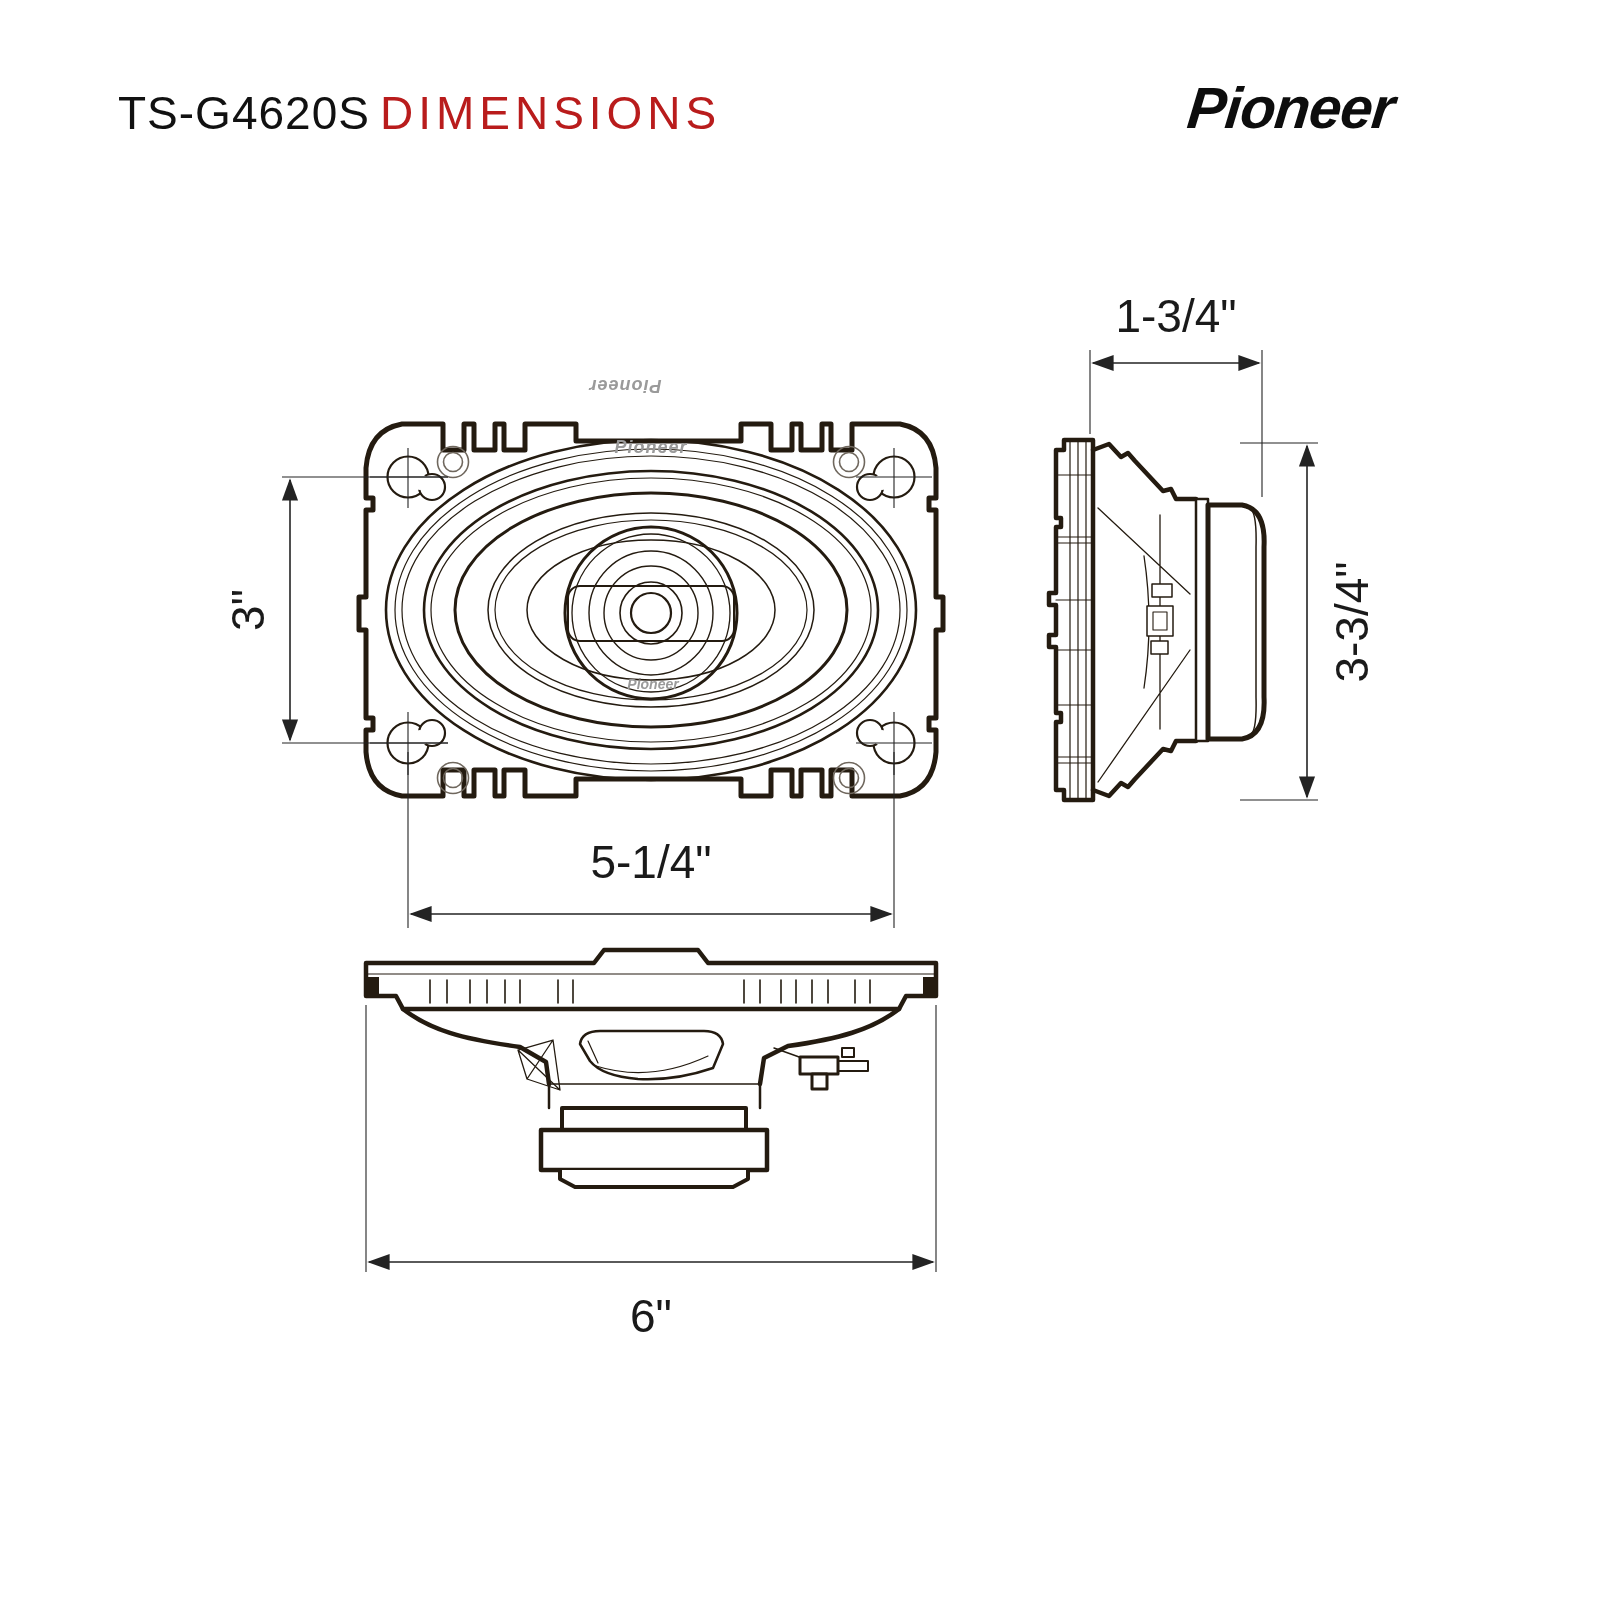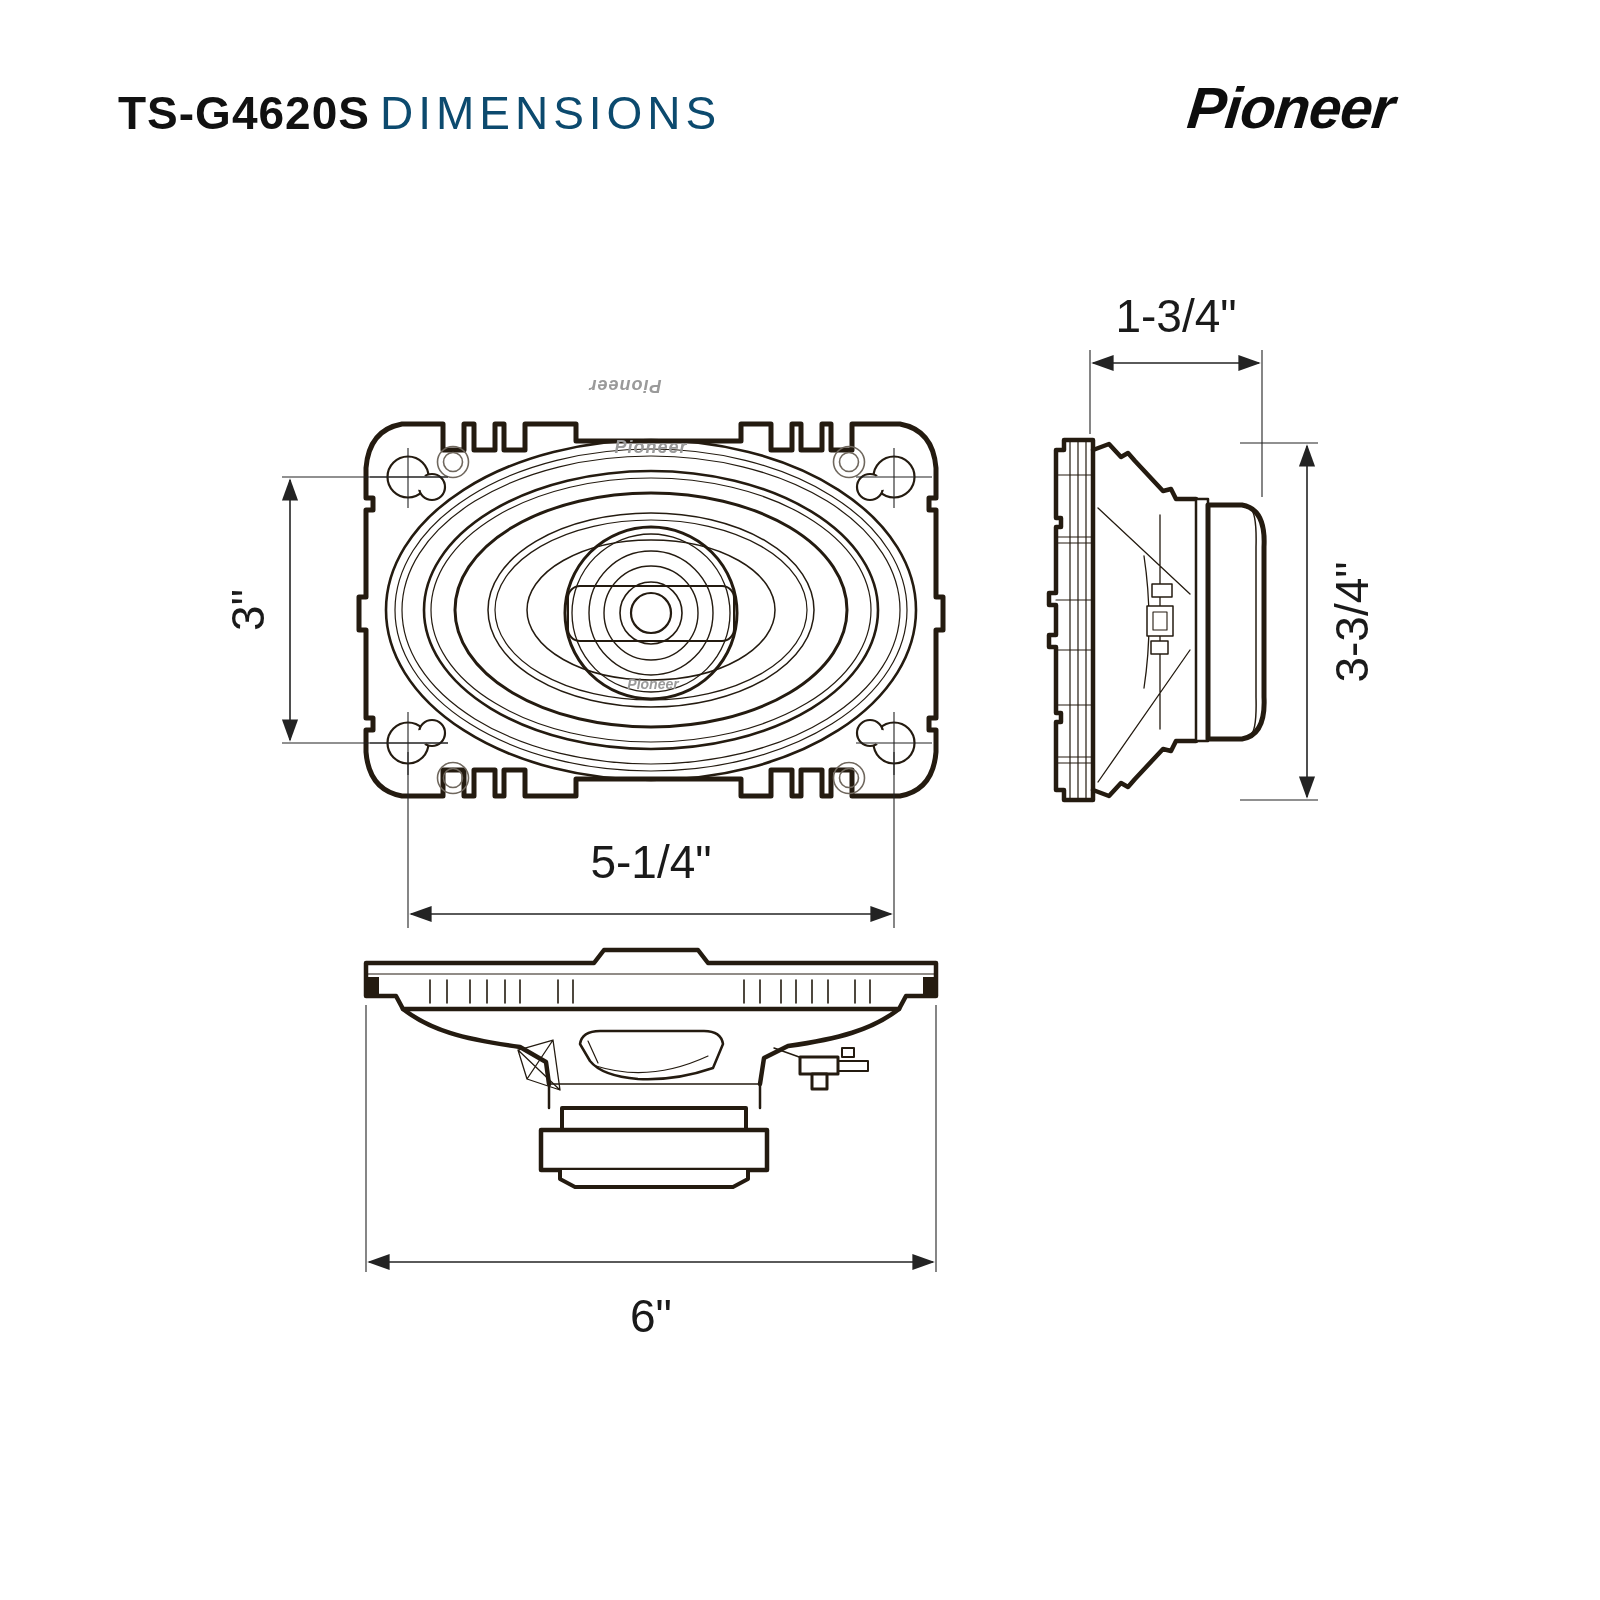--- a/index.html
+++ b/index.html
@@ -1,19 +1,19 @@
 <!DOCTYPE html>
 <html><head>
 <meta charset="utf-8">
 <style>
   html,body{margin:0;padding:0;background:#ffffff;}
   body{width:1600px;height:1600px;position:relative;font-family:"Liberation Sans",sans-serif;overflow:hidden;}
   .header-title{position:absolute;left:118px;top:86px;font-size:46px;color:#111;white-space:nowrap;}
-  .header-title .model{font-weight:bold;letter-spacing:1px;}
-  .header-title .suffix{font-weight:400;letter-spacing:5px;margin-left:10px;color:#0c4a6e;}
+  .header-title .model{font-weight:normal;letter-spacing:1px;}
+  .header-title .suffix{font-weight:400;letter-spacing:5px;margin-left:10px;color:#b91c1c;}
   .brand-logo{position:absolute;left:1188px;top:74px;font-size:58px;font-weight:bold;font-style:italic;color:#0d0d0d;letter-spacing:-1px;transform:skewX(-6deg);}
   svg.diagram{position:absolute;left:0;top:0;}
   .draw{stroke:#241b10;fill:none;stroke-linejoin:round;stroke-linecap:round;}
   .fillw{fill:#ffffff;}
   .dim{stroke:#232323;fill:none;}
   .dimtext{font-family:"Liberation Sans",sans-serif;font-size:46px;fill:#1a1a1a;}
   .brandmark{font-family:"Liberation Sans",sans-serif;font-style:italic;font-weight:bold;fill:#9a9a9a;}
 </style>
 </head>
 <body>

